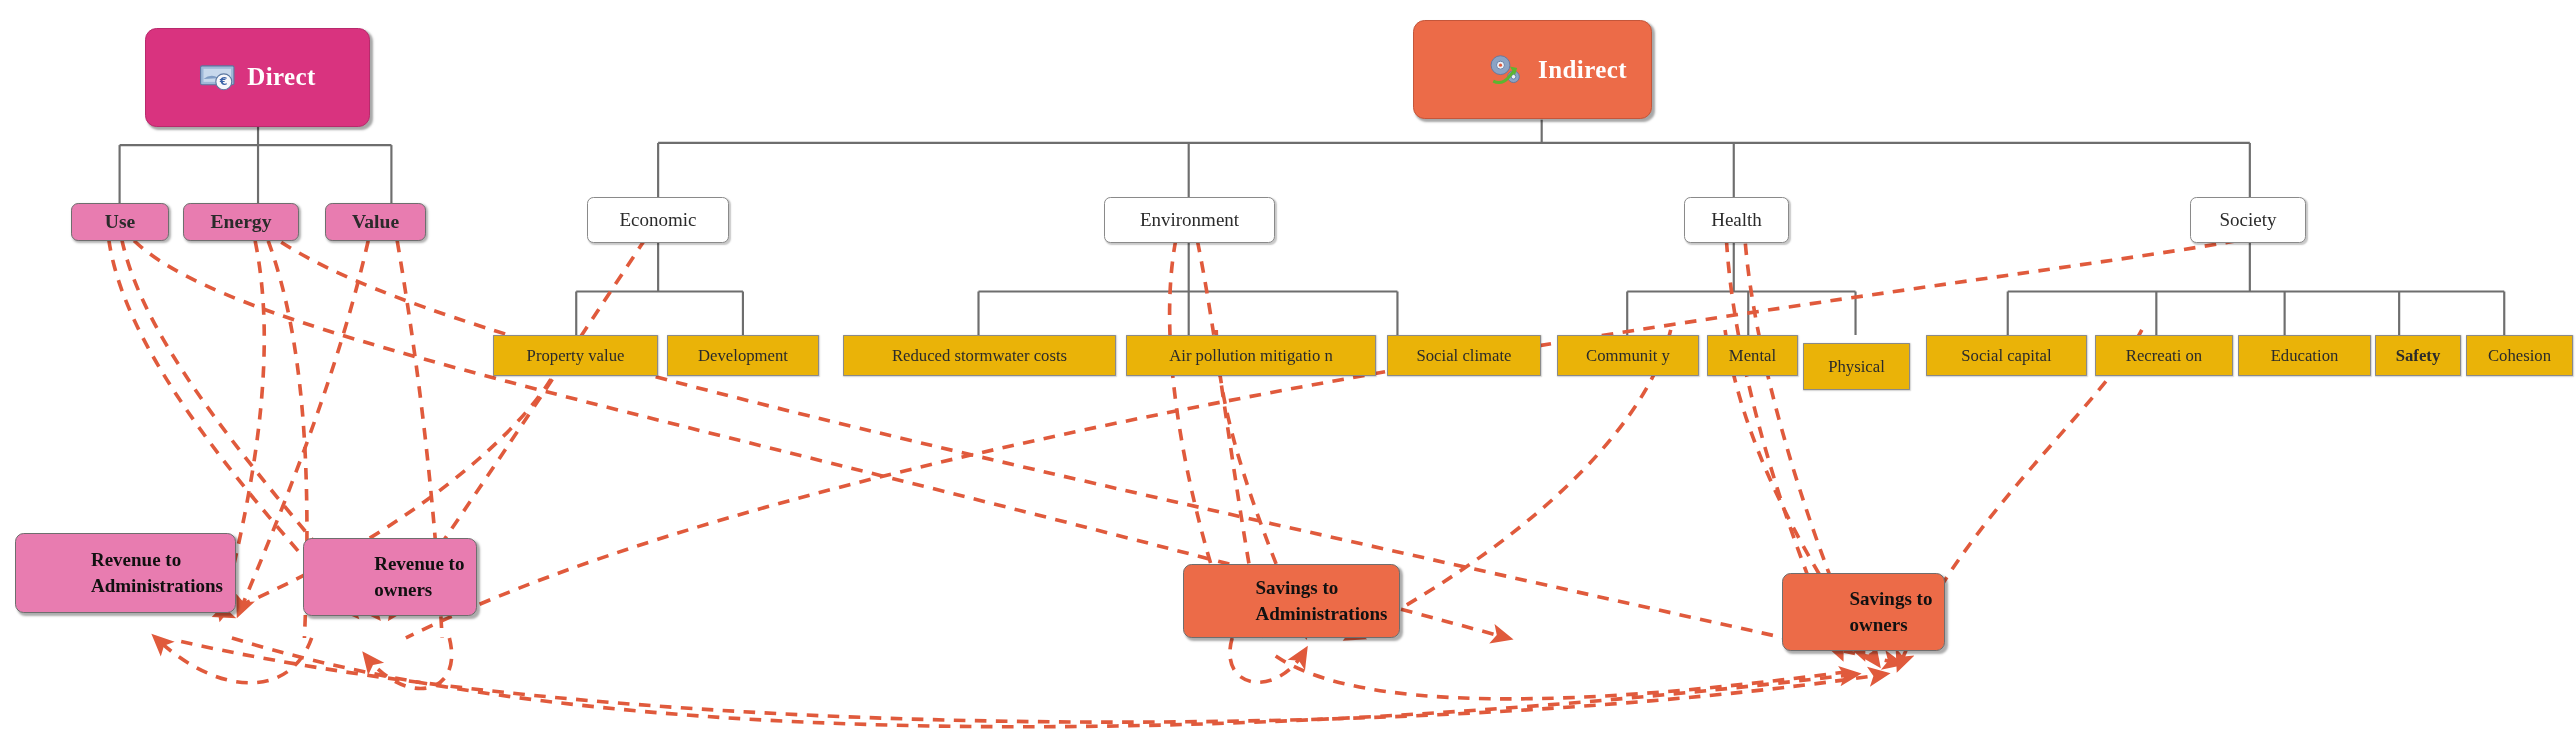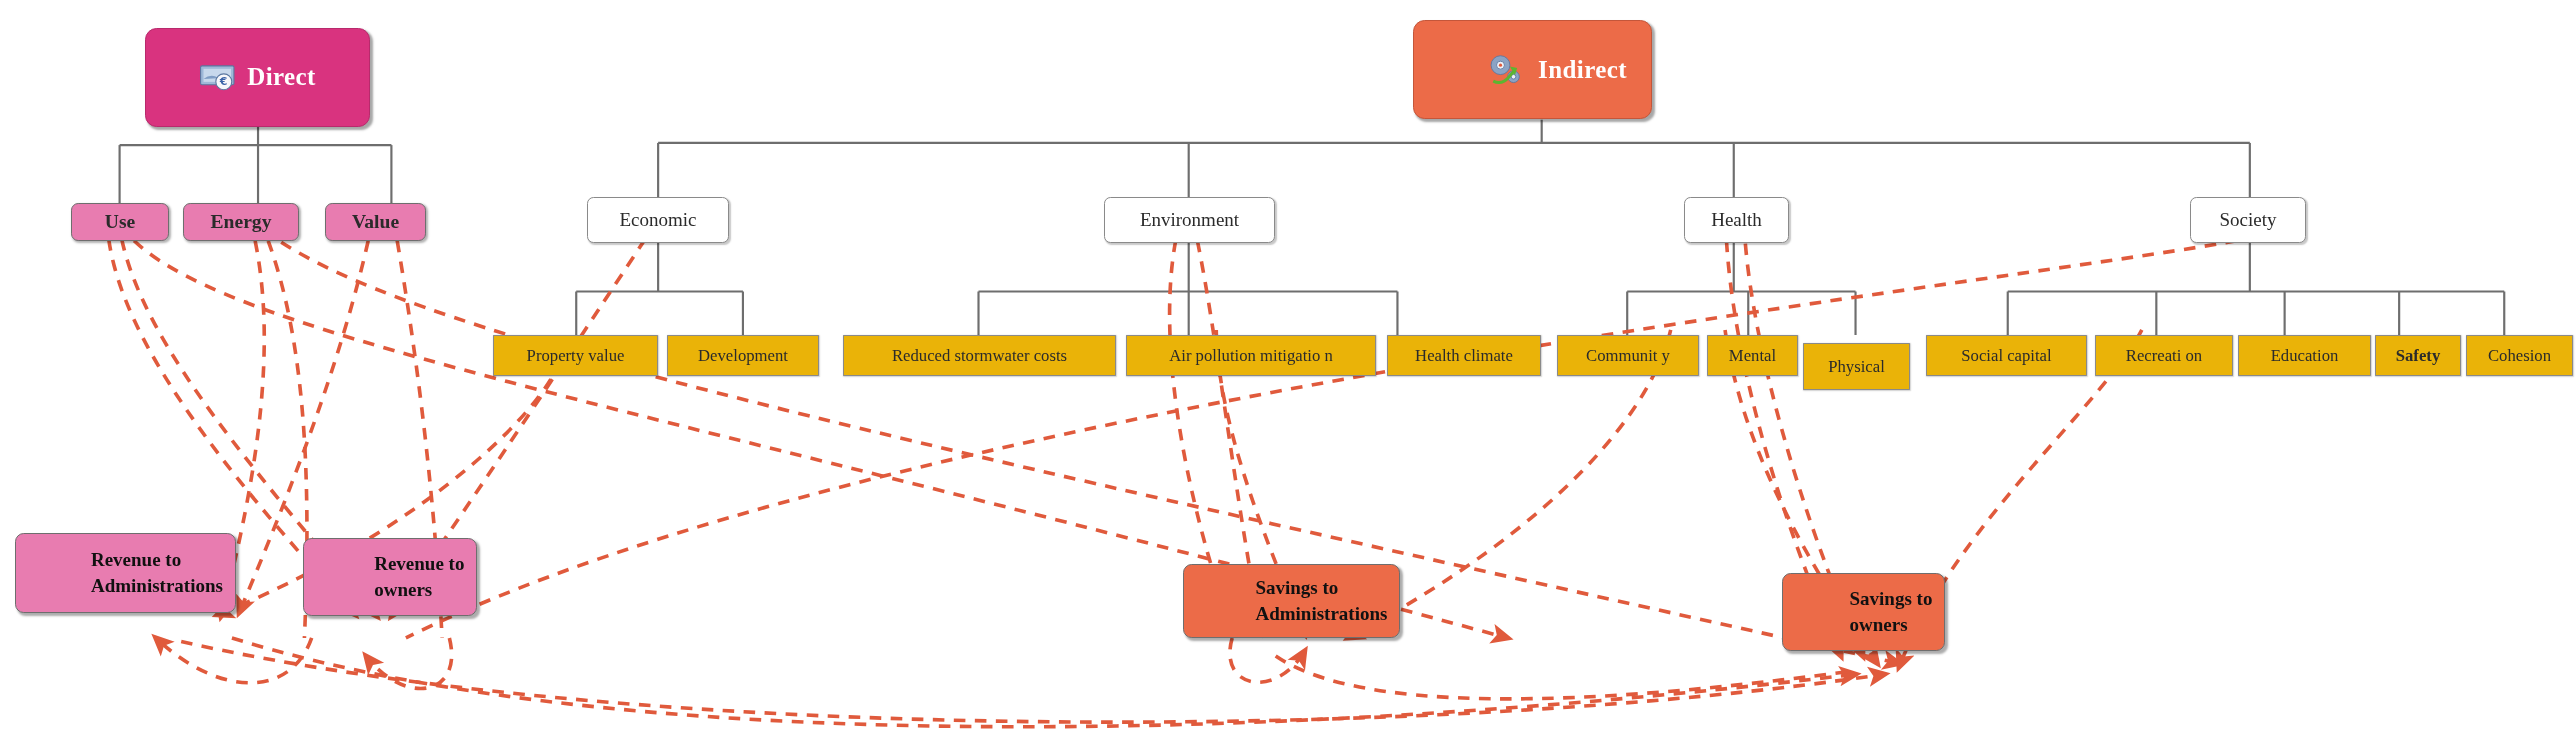--- a/index.html
+++ b/index.html
@@ -217,21 +217,21 @@
     <span>Development</span>
   </div>
 
   <div class="node leafbox" style="left:843px;top:335px;width:273px;height:41px;">
     <span>Reduced stormwater  costs</span>
   </div>
   <div class="node leafbox" style="left:1126px;top:335px;width:250px;height:41px;">
     <span>Air pollution mitigatio n</span>
   </div>
   <div class="node leafbox" style="left:1387px;top:335px;width:154px;height:41px;">
-    <span>Health climate</span>
+    <span>Social climate</span>
   </div>
 
   <div class="node leafbox" style="left:1557px;top:335px;width:142px;height:41px;">
     <span>Communit y</span>
   </div>
   <div class="node leafbox" style="left:1707px;top:335px;width:91px;height:41px;">
     <span>Mental</span>
   </div>
   <div class="node leafbox" style="left:1803px;top:343px;width:107px;height:47px;">
     <span>Physical</span>

